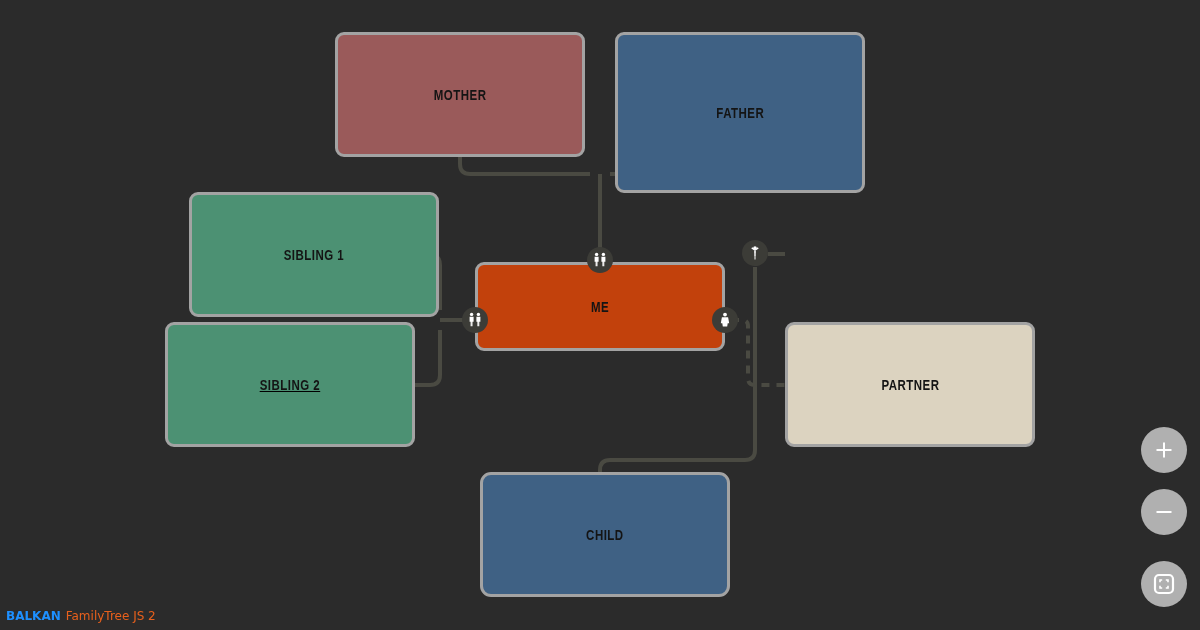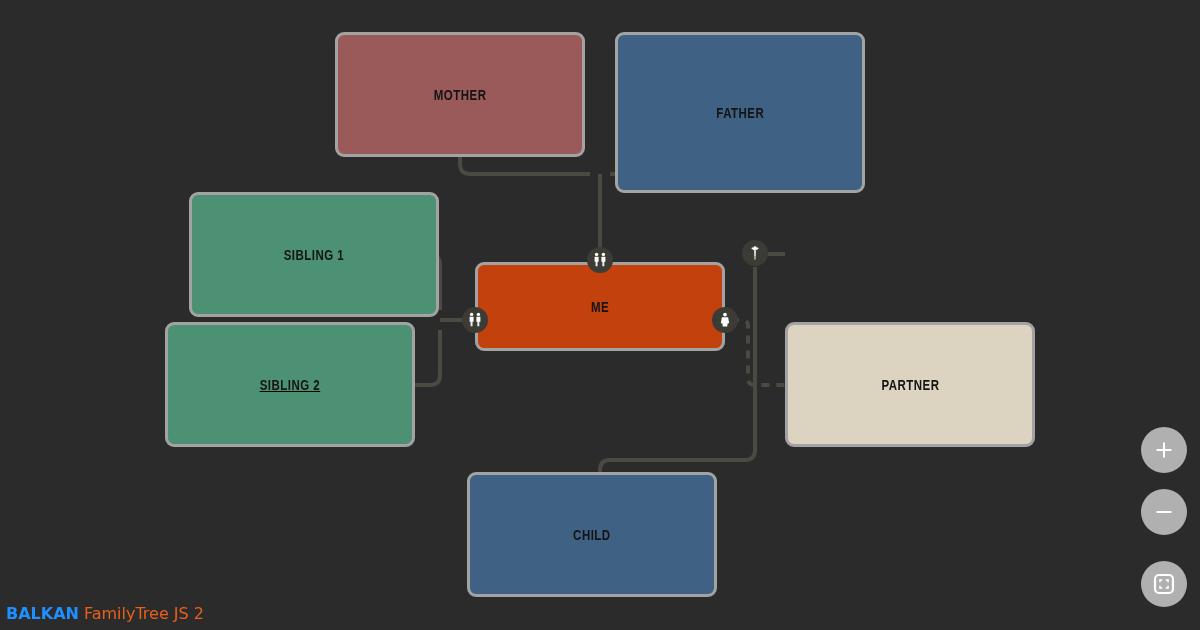--- a/index.html
+++ b/index.html
@@ -62,21 +62,21 @@
     align-items: center;
     justify-content: center;
     z-index: 20;
     cursor: pointer;
   }
   .ctrl svg { display: block; }
   
   #watermark {
     position: absolute;
     left: 6px; bottom: 7px;
-    font-size: 16px;
+    font-size: 12px;
     font-family: "DejaVu Sans", sans-serif;
     white-space: nowrap;
     z-index: 20;
   }
   #wm-brand { font-weight: 700; color: #1e90ff; }
   #wm-product { color: #e8601c; margin-left: 5px; }
 </style>
 </head>
 <body>
 
@@ -119,21 +119,21 @@
 
   <div class="node" style="left:475px;top:262px;width:250px;height:89px;background:#c2410c;">
     <span class="node-label">ME</span>
   </div>
 
 
   <div class="node" style="left:785px;top:322px;width:250px;height:125px;background:#dcd3c0;">
     <span class="node-label">PARTNER</span>
   </div>
 
-  <div class="node" style="left:467px;top:472px;width:250px;height:125px;background:#3f6184;">
+  <div class="node" style="left:480px;top:472px;width:250px;height:125px;background:#3f6184;border-radius:11px;">
     <span class="node-label">CHILD</span>
   </div>
 
   <div class="badge" style="left:587px;top:247px;">
     <span>
       <svg width="18" height="18" viewBox="0 0 18 18">
         <g fill="#ffffff">
           <circle cx="5.6" cy="3.4" r="1.7"></circle>
           <path d="M3.6 5.7h4v5.1h-1.1v4.4h-0.9v-4.4h-0.1v4.4h-0.9v-4.4h-1z"></path>
           <circle cx="12.4" cy="3.4" r="1.7"></circle>

